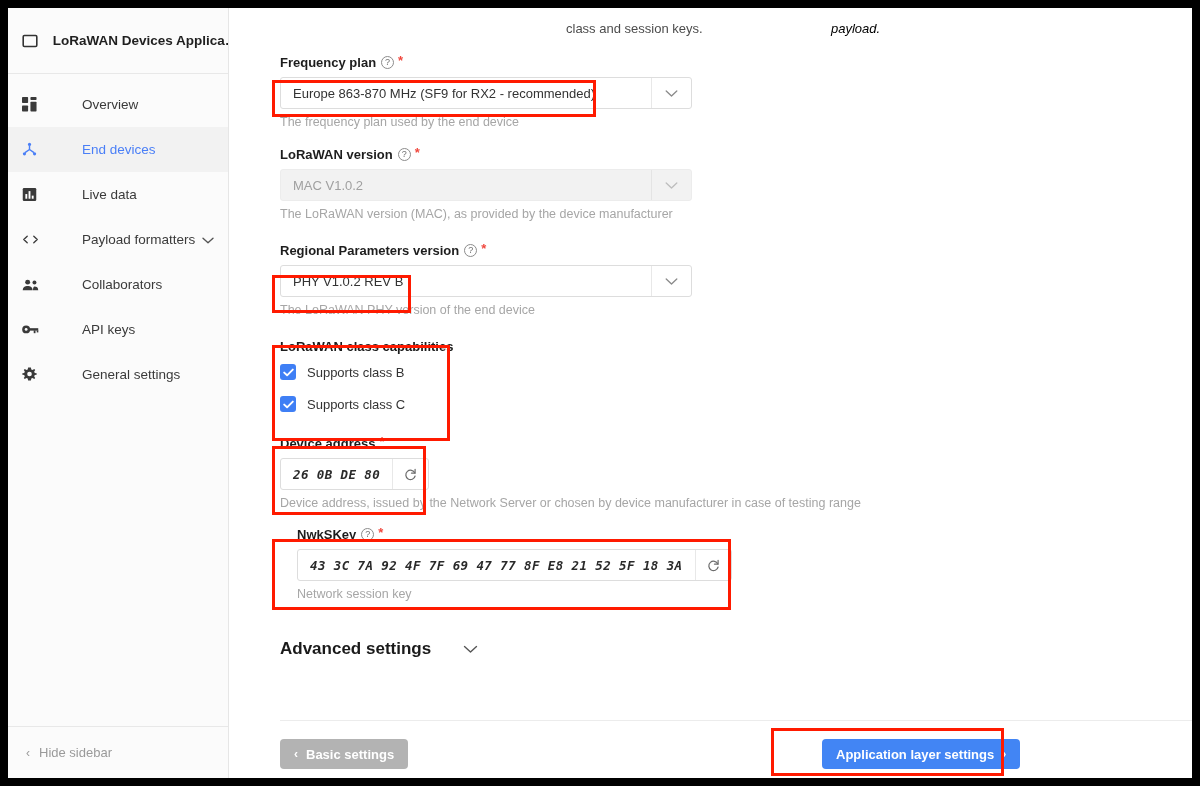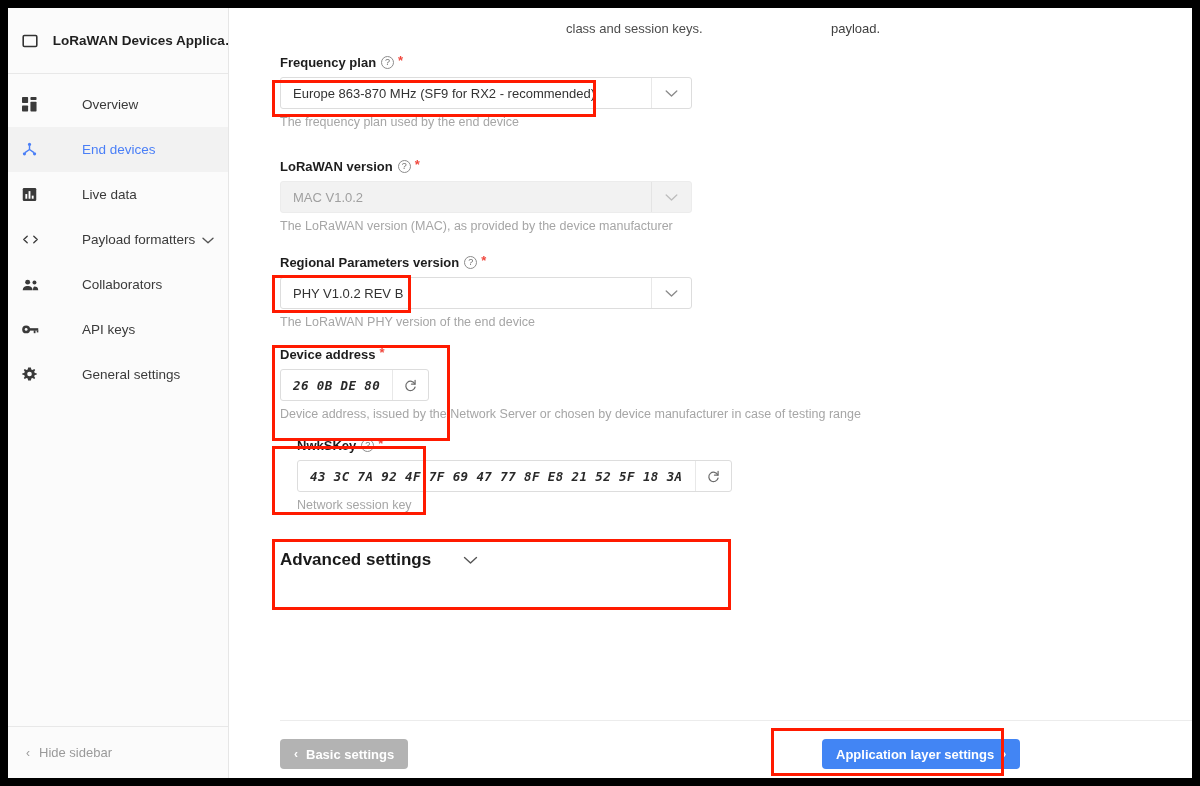--- a/index.html
+++ b/index.html
@@ -100,21 +100,21 @@
     position: absolute;
     top: 0; left: 0; right: 0;
     height: 30px;
   }
   .cut-text {
     position: absolute;
     font-size: 13px;
     color: #4c4c4c;
     top: 13px;
   }
-  .cut-text.grey { color: #404040; }
+  .cut-text.grey { color: #000000; font-style: italic; }
 
   .form {
     position: absolute;
     top: 47px;
     left: 51px;
     width: 700px;
   }
   .field { margin-bottom: 0; }
   .lbl-row {
     display: flex;
@@ -414,21 +414,21 @@
           <span>Europe 863-870 MHz (SF9 for RX2 - recommended)</span>
           <span class="caret-wrap">
             <svg width="13" height="9" viewBox="0 0 13 9" fill="none" stroke="currentColor" stroke-width="1.3" stroke-linecap="round" stroke-linejoin="round">
                 <path d="M1.2 2 L6.5 7 L11.8 2"></path>
               </svg>
           </span>
         </div>
         <div class="hint">The frequency plan used by the end device</div>
       </div>
 
-      <div class="field" style="margin-top:30px;">
+      <div class="field" style="margin-top:18px;">
         <div class="lbl-row">
           <span>LoRaWAN version</span>
           <span class="qmark">?</span>
           <span class="req">*</span>
         </div>
         <div class="select disabled">
           <span>MAC V1.0.2</span>
           <span class="caret-wrap">
             <svg width="13" height="9" viewBox="0 0 13 9" fill="none" stroke="currentColor" stroke-width="1.3" stroke-linecap="round" stroke-linejoin="round">
                 <path d="M1.2 2 L6.5 7 L11.8 2"></path>
@@ -448,20 +448,41 @@
           <span>PHY V1.0.2 REV B</span>
           <span class="caret-wrap">
             <svg width="13" height="9" viewBox="0 0 13 9" fill="none" stroke="currentColor" stroke-width="1.3" stroke-linecap="round" stroke-linejoin="round">
                 <path d="M1.2 2 L6.5 7 L11.8 2"></path>
               </svg>
           </span>
         </div>
         <div class="hint">The LoRaWAN PHY version of the end device</div>
       </div>
 
+      <div class="field" style="margin-top:22px;">
+        <div class="lbl-row" style="margin-bottom:4px;">
+          <span>LoRaWAN class capabilities</span>
+        </div>
+        <div class="cb-row">
+          <span class="cb">
+            <svg width="11" height="9" viewBox="0 0 11 9" fill="none" stroke="#fff" stroke-width="1.9" stroke-linecap="round" stroke-linejoin="round">
+                <path d="M1.2 4.6 L4.1 7.3 L9.8 1.6"></path>
+              </svg>
+          </span>
+          <span class="cb-label">Supports class B</span>
+        </div>
+        <div class="cb-row">
+          <span class="cb">
+            <svg width="11" height="9" viewBox="0 0 11 9" fill="none" stroke="#fff" stroke-width="1.9" stroke-linecap="round" stroke-linejoin="round">
+                <path d="M1.2 4.6 L4.1 7.3 L9.8 1.6"></path>
+              </svg>
+          </span>
+          <span class="cb-label">Supports class C</span>
+        </div>
+      </div>
 
       <div class="field" style="margin-top:18px;">
         <div class="lbl-row">
           <span>Device address</span>
           <span class="req">*</span>
         </div>
         <div class="hexwrap">
           <span class="hexval">26 0B DE 80</span>
           <span class="hexbtn">
             <svg width="15" height="15" viewBox="0 0 16 16" fill="none" stroke="currentColor" stroke-width="1.3" stroke-linecap="round">

